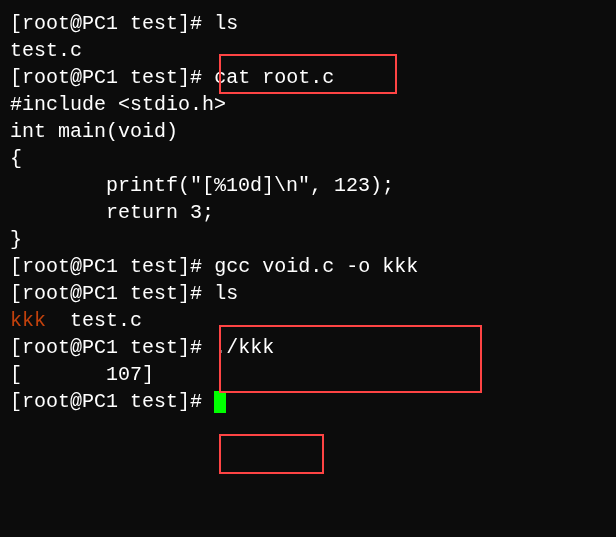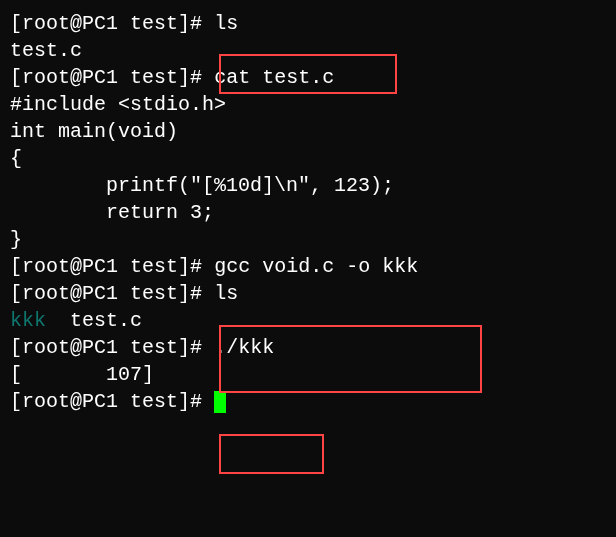--- a/index.html
+++ b/index.html
@@ -18,21 +18,21 @@
     .line {
       white-space: pre;
     }
     .prompt-bracket { color: #ffffff; }
     .user-host { color: #ffffff; }
     .at { color: #ffffff; }
     .dir { color: #ffffff; }
     .hash { color: #ffffff; }
     .cmd { color: #ffffff; }
     .output { color: #ffffff; font-family: Liberation Mono, monospace; }
-    .exec { color: #0f766e; }
+    .exec { color: #c2410c; }
     .cursor {
       display: inline-block;
       width: 12px;
       height: 22px;
       background: #00ff00;
       vertical-align: text-bottom;
     }
     .highlight-box {
       position: absolute;
       border: 2px solid #ff4444;
@@ -42,21 +42,21 @@
     .box2 { left: 219px; top: 325px; width: 259px; height: 64px; }
     .box3 { left: 219px; top: 434px; width: 101px; height: 36px; }
   </style>
 </head>
 <body>
 
 <div class="line"><span class="prompt-bracket">[</span><span class="user-host">root</span><span class="at">@</span><span class="user-host">PC1</span> <span class="dir">test</span><span class="hash">]#</span> <span class="cmd">ls</span></div>
 
 <div class="line"><span class="output">test.c</span></div>
 
-<div class="line"><span class="prompt-bracket">[</span><span class="user-host">root</span><span class="at">@</span><span class="user-host">PC1</span> <span class="dir">test</span><span class="hash">]#</span> <span class="cmd">cat test.c</span></div>
+<div class="line"><span class="prompt-bracket">[</span><span class="user-host">root</span><span class="at">@</span><span class="user-host">PC1</span> <span class="dir">test</span><span class="hash">]#</span> <span class="cmd">cat root.c</span></div>
 
 <div class="line"><span class="output">#include &lt;stdio.h&gt;</span></div>
 <div class="line"><span class="output"></span></div>
 <div class="line"><span class="output">int main(void)</span></div>
 <div class="line"><span class="output">{</span></div>
 <div class="line"><span class="output">        printf("[%10d]\n", 123);</span></div>
 <div class="line"><span class="output"></span></div>
 <div class="line"><span class="output">        return 3;</span></div>
 <div class="line"><span class="output">}</span></div>
 

